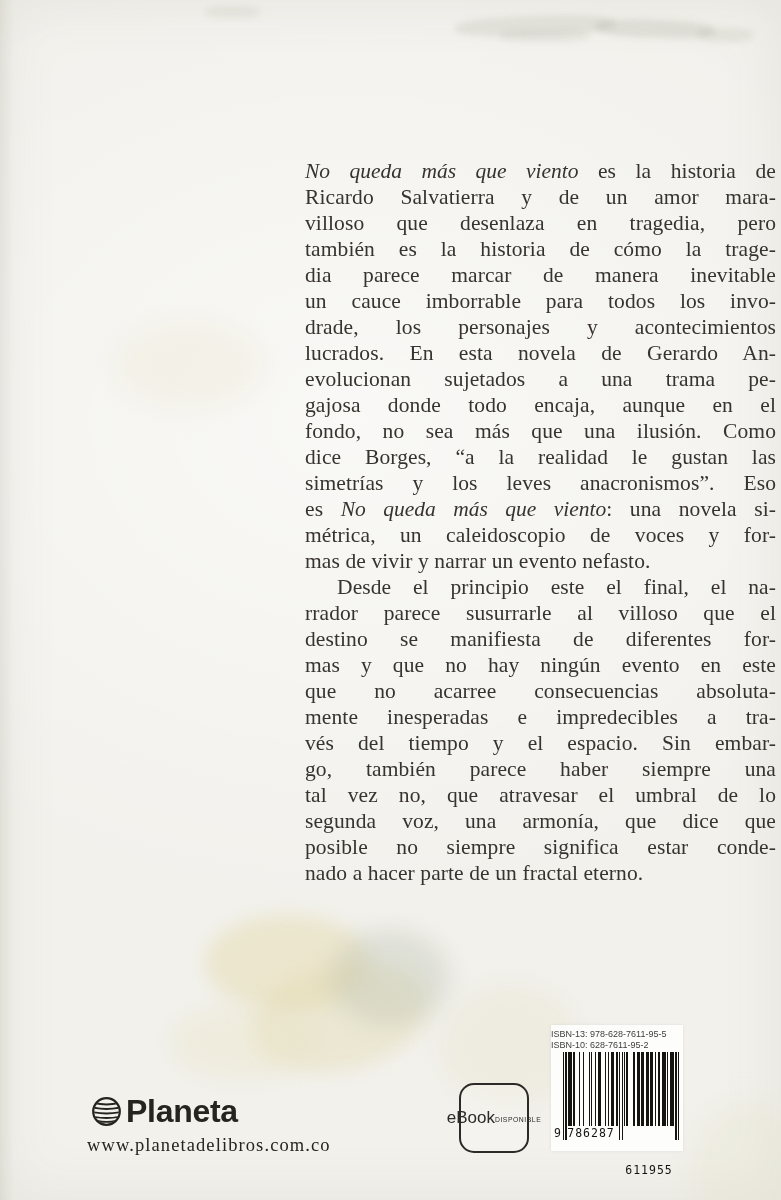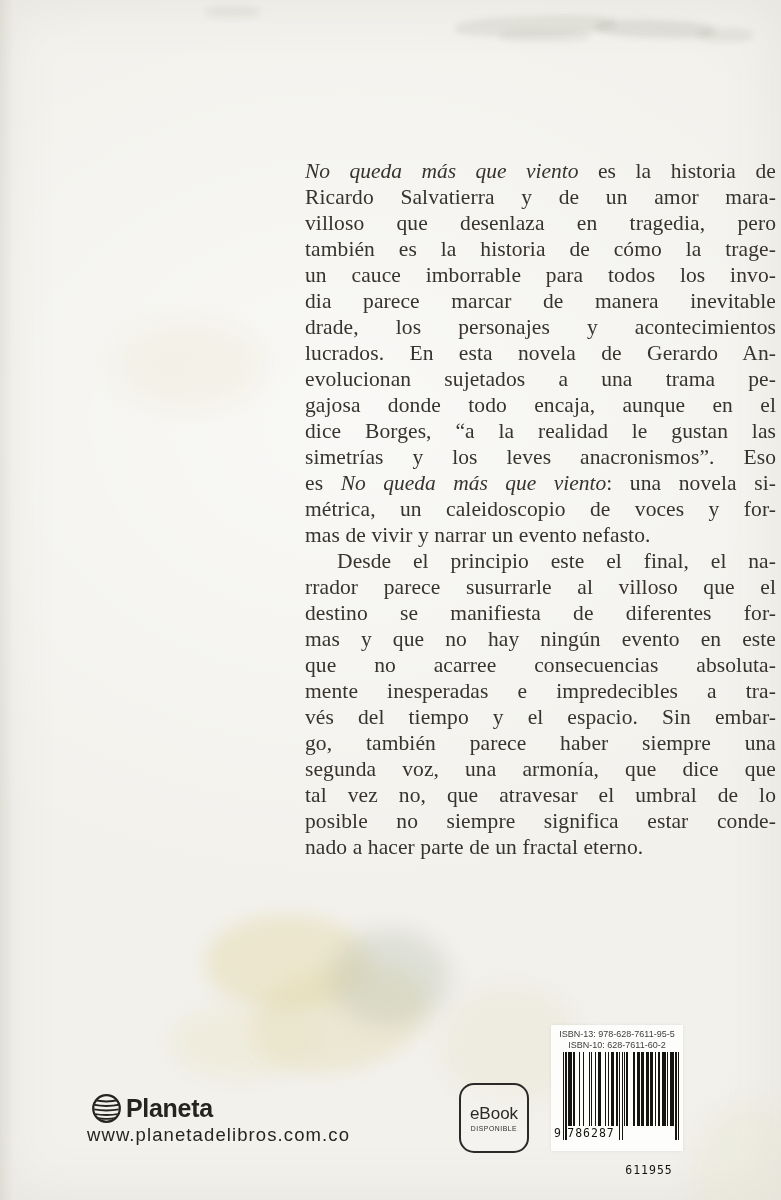--- a/index.html
+++ b/index.html
@@ -41,47 +41,47 @@
   .line.last{text-align-last:left;}
   .line.indent{text-indent:32px;}
   .line i{letter-spacing:0;}
 
   
   .publisher{position:absolute;left:91px;top:1093px;color:#26241f;}
   .logo-row{display:flex;align-items:center;gap:4px;}
   .logo-icon{width:31px;height:31px;display:inline-block;}
   .logo-text{
     font-family:"Liberation Sans", sans-serif;
-    font-size:25px;font-weight:bold;letter-spacing:-.3px;color:#26241f;
+    font-size:32px;font-weight:bold;letter-spacing:-.3px;color:#26241f;
   }
   .website{
-    margin-left:-4px;
-    font-family:Liberation Sans, sans-serif;
+    margin-top:5px;margin-left:-4px;
+    font-family:Liberation Serif, serif;
     font-size:18.5px;letter-spacing:1.1px;color:#26241f;
   }
 
   
   .ebook-badge{
     position:absolute;left:459px;top:1083px;width:66px;height:66px;
     border:2.5px solid #2b2a28;border-radius:15px;
-    display:flex;flex-direction:column;align-items:center;justify-content:center;
+    display:flex;flex-direction:row;align-items:center;justify-content:center;
     color:#2b2a28;background:rgba(255,255,255,.18);
   }
   .ebook-title{font-family:"Liberation Sans", sans-serif;font-size:17px;line-height:18px;}
   .ebook-sub{font-family:"Liberation Sans", sans-serif;font-size:6.8px;letter-spacing:.55px;margin-top:2px;}
 
   
   .barcode-box{
     position:absolute;left:551px;top:1025px;width:132px;height:126px;
     background:#fdfdfc;box-shadow:0 0 3px rgba(0,0,0,.08);
   }
   .isbn-line{
     font-family:"Liberation Sans", sans-serif;
     font-size:9px;line-height:10.5px;color:#3e3d3b;
-    text-align:center;white-space:nowrap;
+    text-align:left;white-space:nowrap;
   }
   .isbn-line:first-child{padding-top:4px;}
   .bars{position:absolute;left:12px;top:27px;width:116px;height:88px;display:block;}
   .digits{position:absolute;left:0;top:101px;width:100%;height:16px;
     font-family:"DejaVu Sans Mono", monospace;font-size:11.5px;color:#14130f;}
   .digits span{position:absolute;top:0;text-align:center;letter-spacing:1px;}
   .d0{left:2px;width:10px;}
   .d1{left:14px;width:52px;}
   .d2{left:74px;width:48px;margin-top:37px;}
 </style>
@@ -101,41 +101,42 @@
   <div class="smudge sm-2"></div>
   <div class="smudge sm-3"></div>
   <div class="smudge sm-4"></div>
   <div class="smudge sm-5"></div>
 
   <main class="synopsis">
       <div class="line"><i>No queda más que viento</i> es la historia de</div>
       <div class="line">Ricardo Salvatierra y de un amor mara-</div>
       <div class="line">villoso que desenlaza en tragedia, pero</div>
       <div class="line">también es la historia de cómo la trage-</div>
+      <div class="line">dia parece marcar de manera inevitable</div>
       <div class="line">un cauce imborrable para todos los invo-</div>
-      <div class="line">dia parece marcar de manera inevitable</div>
       <div class="line">drade, los personajes y acontecimientos</div>
       <div class="line">lucrados. En esta novela de Gerardo An-</div>
       <div class="line">evolucionan sujetados a una trama pe-</div>
       <div class="line">gajosa donde todo encaja, aunque en el</div>
+      <div class="line">fondo, no sea más que una ilusión. Como</div>
       <div class="line">dice Borges, “a la realidad le gustan las</div>
       <div class="line">simetrías y los leves anacronismos”. Eso</div>
       <div class="line">es <i>No queda más que viento</i>: una novela si-</div>
       <div class="line">métrica, un caleidoscopio de voces y for-</div>
       <div class="line last">mas de vivir y narrar un evento nefasto.</div>
       <div class="line indent">Desde el principio este el final, el na-</div>
       <div class="line">rrador parece susurrarle al villoso que el</div>
       <div class="line">destino se manifiesta de diferentes for-</div>
       <div class="line">mas y que no hay ningún evento en este</div>
       <div class="line">que no acarree consecuencias absoluta-</div>
       <div class="line">mente inesperadas e impredecibles a tra-</div>
       <div class="line">vés del tiempo y el espacio. Sin embar-</div>
       <div class="line">go, también parece haber siempre una</div>
+      <div class="line">tal vez no, que atravesar el umbral de lo</div>
       <div class="line">segunda voz, una armonía, que dice que</div>
-      <div class="line">tal vez no, que atravesar el umbral de lo</div>
       <div class="line">posible no siempre significa estar conde-</div>
       <div class="line last">nado a hacer parte de un fractal eterno.</div>
     </main>
 
   <div class="publisher">
     <div class="logo-row">
       <span class="logo-icon">
         <svg viewBox="0 0 28 28" width="31" height="31">
           <defs>
               <clipPath id="pc">
@@ -157,21 +158,21 @@
     <div class="website">www.planetadelibros.com.co</div>
   </div>
 
   <div class="ebook-badge">
     <div class="ebook-title">eBook</div>
     <div class="ebook-sub">DISPONIBLE</div>
   </div>
 
   <div class="barcode-box">
     <div class="isbn-line">ISBN-13: 978-628-7611-95-5</div>
-    <div class="isbn-line">ISBN-10: 628-7611-60-2</div>
+    <div class="isbn-line">ISBN-10: 628-7611-95-2</div>
     <svg class="bars" id="barcode-bars" fill="#15140f" shape-rendering="crispEdges" viewBox="0 0 116.00 88" preserveAspectRatio="none">
         <rect x="0.00" y="0" width="1.28" height="88"></rect>
         <rect x="2.44" y="0" width="1.28" height="88"></rect>
         <rect x="4.88" y="0" width="1.28" height="74"></rect>
         <rect x="6.11" y="0" width="1.28" height="74"></rect>
         <rect x="7.33" y="0" width="1.28" height="74"></rect>
         <rect x="9.77" y="0" width="1.28" height="74"></rect>
         <rect x="10.99" y="0" width="1.28" height="74"></rect>
         <rect x="15.87" y="0" width="1.28" height="74"></rect>
         <rect x="19.54" y="0" width="1.28" height="74"></rect>

